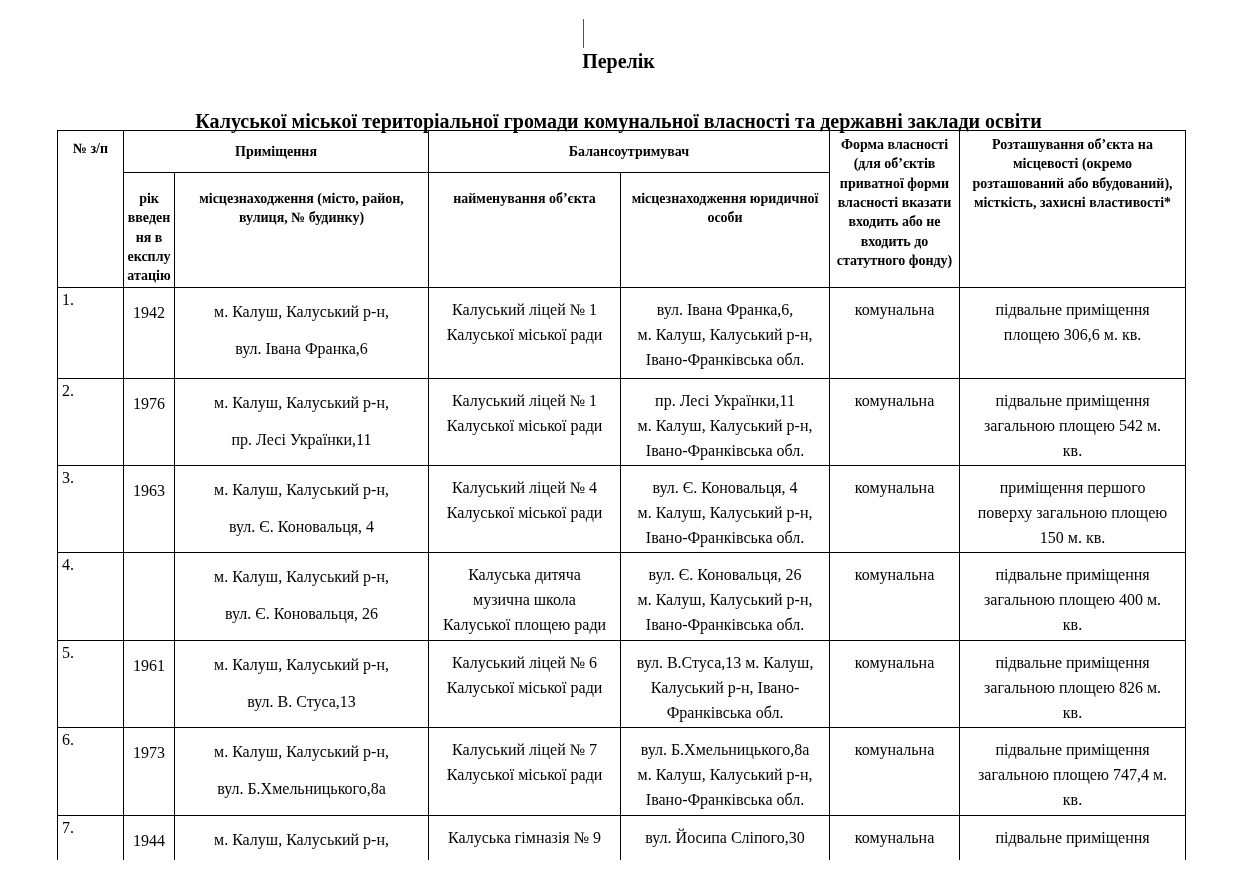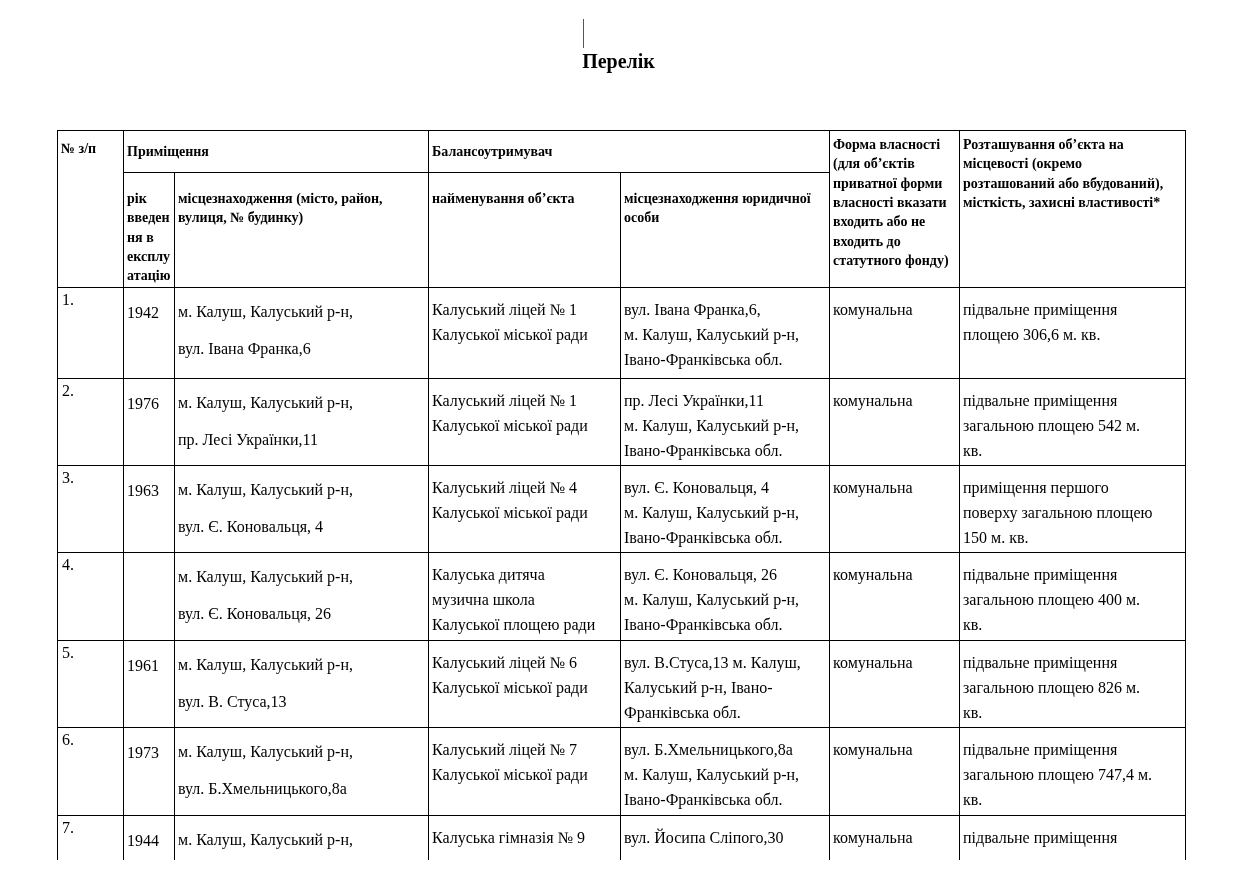--- a/index.html
+++ b/index.html
@@ -40,54 +40,55 @@
     overflow: hidden;
   }
   table.doc-table {
     border-collapse: collapse;
     table-layout: fixed;
     width: 1128px;
   }
   .doc-table th, .doc-table td {
     border: 1px solid #000000;
     vertical-align: top;
-    text-align: left;
+    text-align: center;
     white-space: pre-line;
     overflow: hidden;
     box-sizing: border-box;
     padding: 0 3px;
   }
   .doc-table th {
     font-weight: bold;
     font-size: 14px;
     line-height: 1.38;
     padding-top: 16px;
   }
   th.h-group { vertical-align: middle; padding-top: 0; }
-  th.h-num   { text-align: left; padding-top: 8px; }
+  th.h-num   { text-align: center; padding-top: 8px; }
   th.h-span2 { padding-top: 4px; }
   .doc-table td {
     font-size: 16px;
     line-height: 1.55;
     padding-top: 10px;
   }
   td.c-num  { text-align: left; padding: 2px 4px; line-height: 1.2; }
   td.c-year { padding-top: 13px; }
   td.c-loc  { line-height: 2.3; padding-top: 6px; }
   tr.last-row td { border-bottom: none; }
 </style>
 </head>
 <body>
 
 <div class="page">
 
   <div class="text-cursor"></div>
 
   <div class="title-block">
     <div>Перелік</div>
+    <div>Калуської міської територіальної громади комунальної власності та державні заклади освіти</div>
   </div>
 
   <div class="table-wrap">
     <table class="doc-table">
       <colgroup>
         <col style="width:66px">
           <col style="width:51px">
           <col style="width:254px">
         <col style="width:192px">
           <col style="width:209px">

